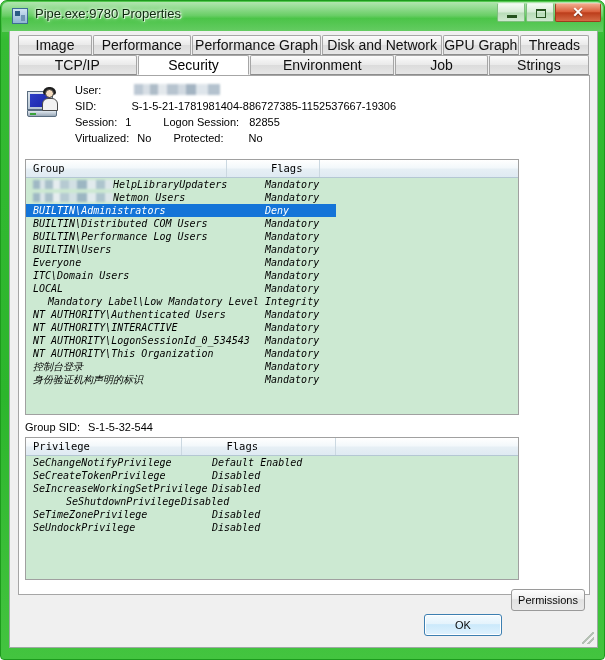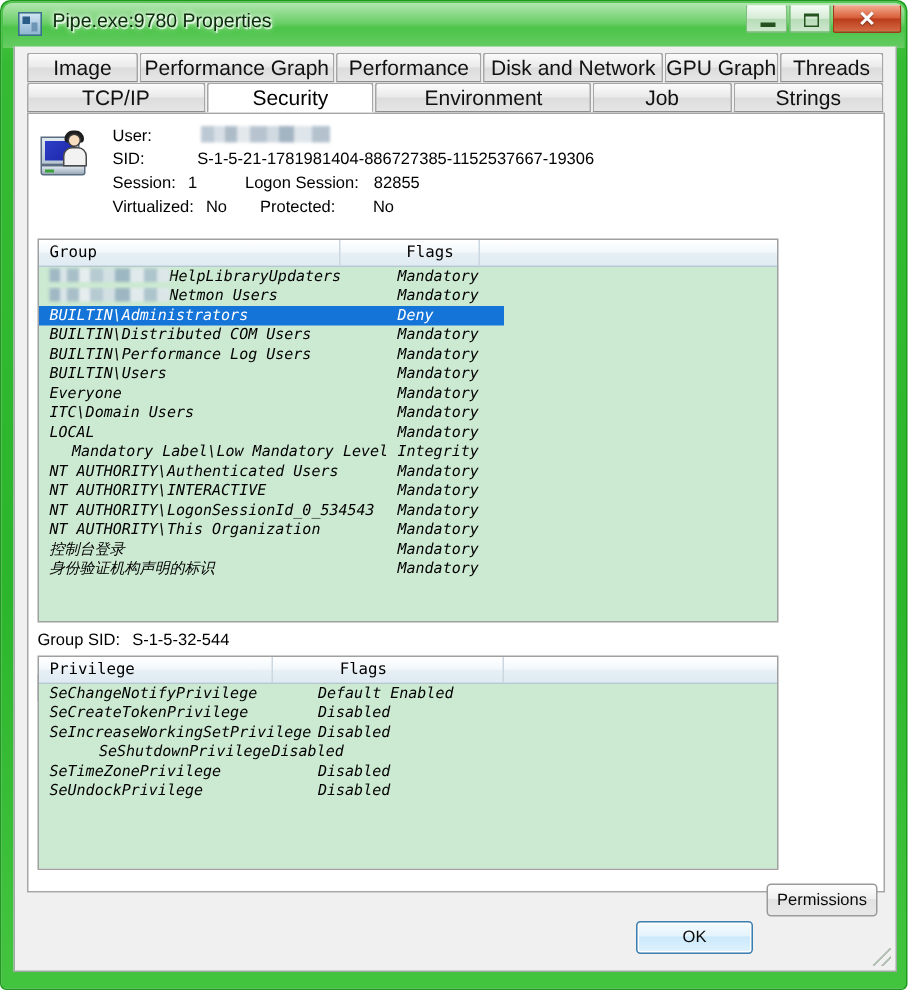--- a/index.html
+++ b/index.html
@@ -394,22 +394,22 @@
         <span class="glyph-close">✕</span>
       </div>
     </div>
   </div>
 
   <div class="client">
 
     <div class="tabstrip">
       <div class="tabrow">
         <div class="tab" style="width:78px">Image</div>
+        <div class="tab" style="width:103px">Performance</div>
         <div class="tab" style="width:137px">Performance Graph</div>
-        <div class="tab" style="width:103px">Performance</div>
         <div class="tab" style="width:126px">Disk and Network</div>
         <div class="tab" style="width:80px">GPU Graph</div>
         <div class="tab" style="width:73px">Threads</div>
       </div>
       <div class="tabrow row2">
         <div class="tab" style="width:123px">TCP/IP</div>
         <div class="tab active" style="width:116px">Security</div>
         <div class="tab" style="width:149px">Environment</div>
         <div class="tab" style="width:96px">Job</div>
         <div class="tab" style="width:104px">Strings</div>

